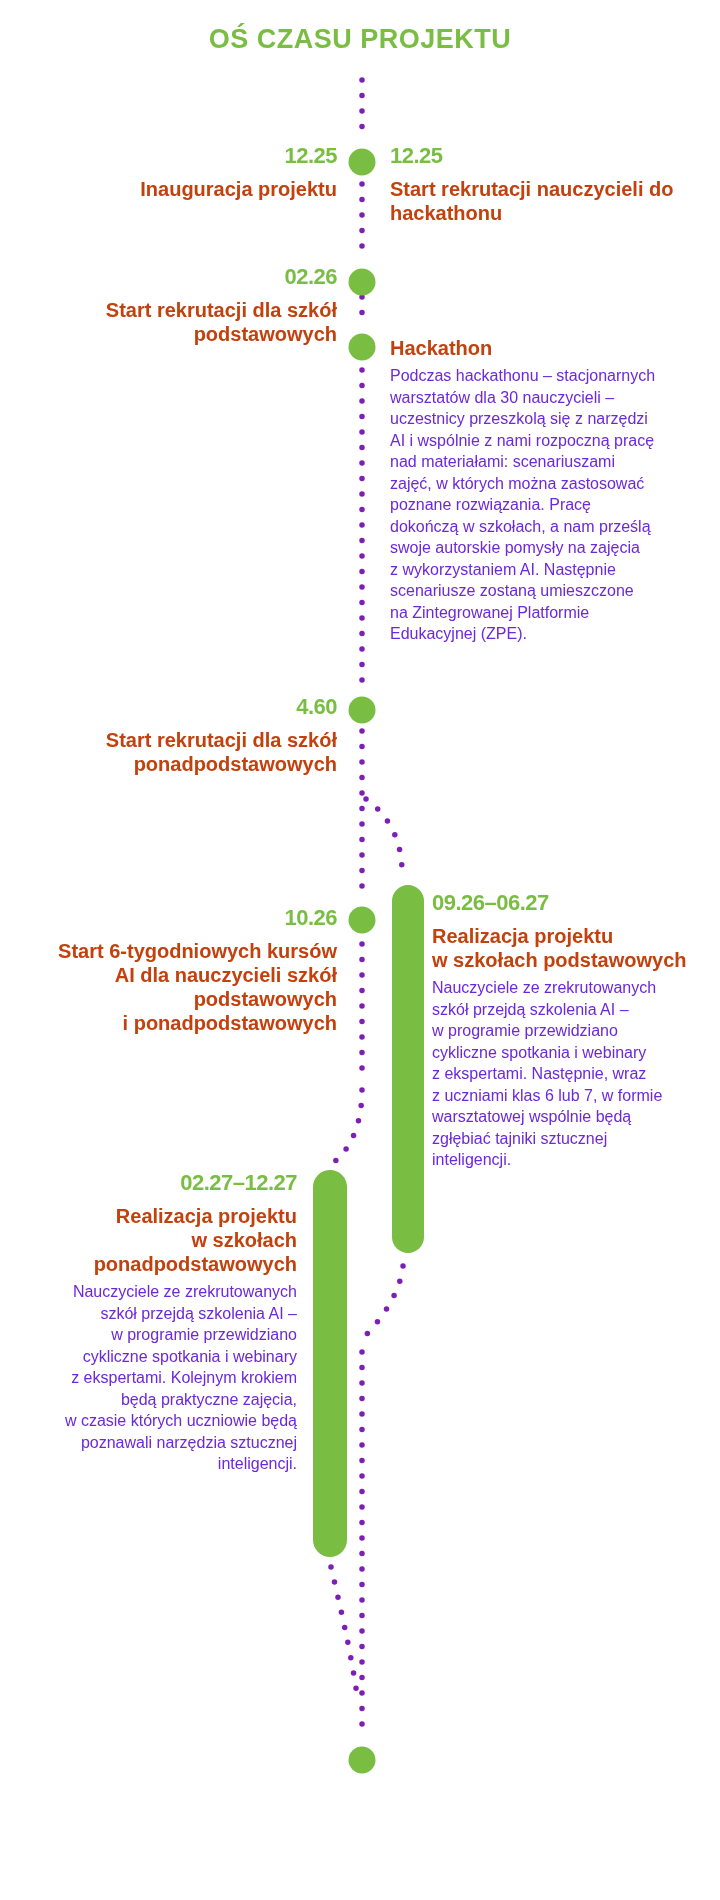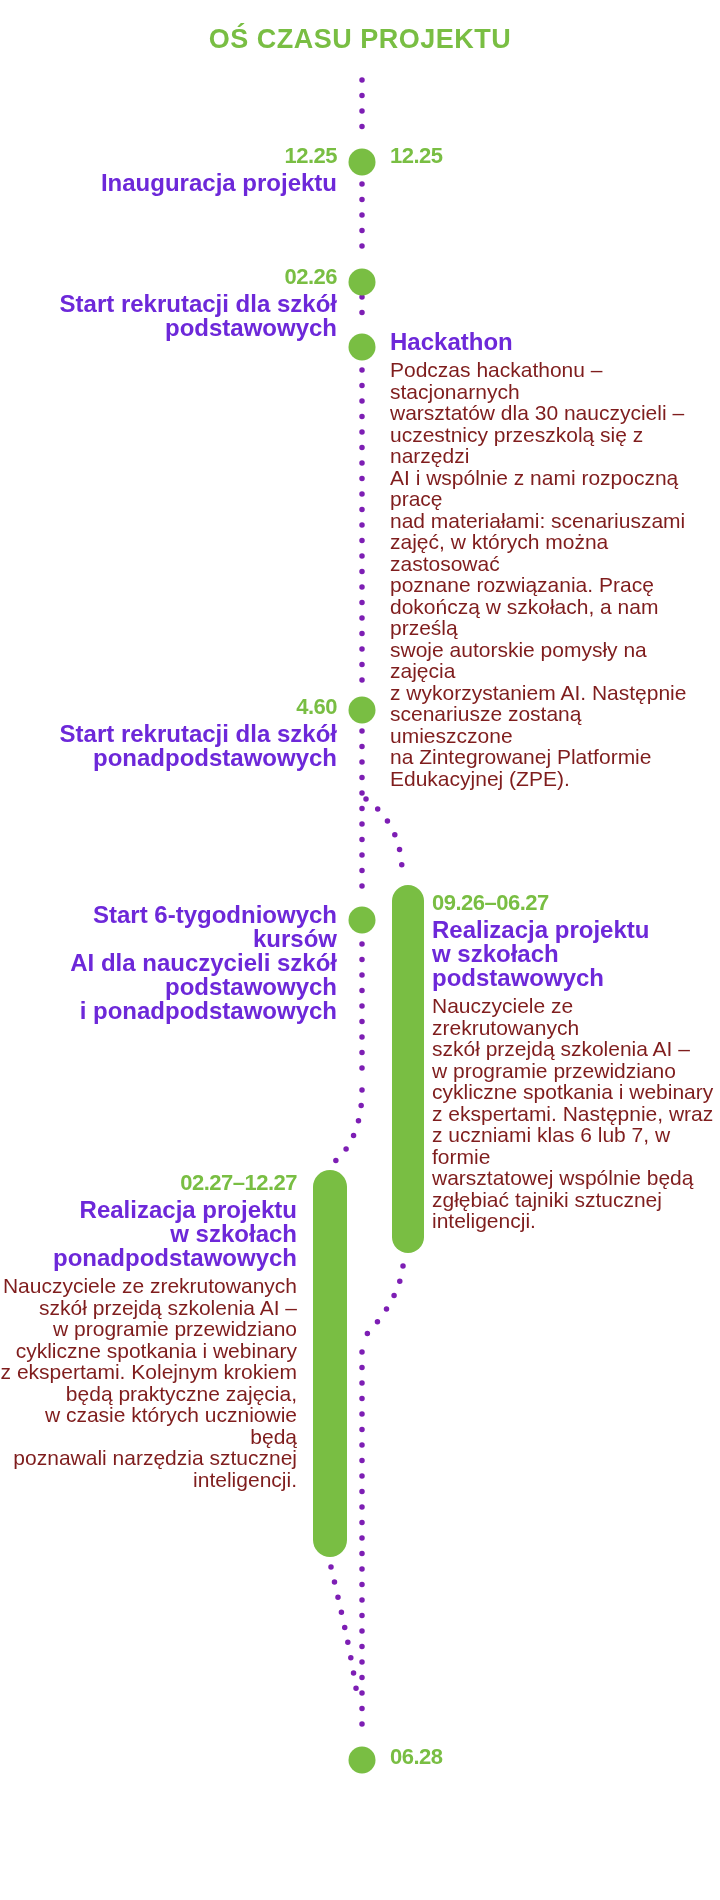--- a/index.html
+++ b/index.html
@@ -11,22 +11,22 @@
   .dotted{stroke:#7D1EB4;stroke-width:5.5;fill:none;stroke-dasharray:0 15.5;stroke-linecap:round;}
   .greenfill{fill:#79BE43;}
   .title{
     position:absolute;top:24px;left:0;width:720px;text-align:center;
     color:#79BE43;font-size:27px;font-weight:700;letter-spacing:.5px;
   }
   .entry{position:absolute;}
   .entry.left{text-align:right;}
   .entry.right{text-align:left;}
   .entry-date{font-size:22px;font-weight:700;color:#79BE43;line-height:30px;letter-spacing:-0.5px;}
-  .entry-label{font-size:24px;font-weight:700;color:#6d28d9;line-height:24px;white-space:pre-line;}
-  .entry-body{margin-top:5px;font-size:21px;font-weight:400;color:#7f1d1d;line-height:21.5px;white-space:pre-line;}
+  .entry-label{margin-top:6px;font-size:20px;font-weight:700;color:#c2410c;line-height:24px;white-space:pre-line;}
+  .entry-body{margin-top:5px;font-size:16px;font-weight:400;color:#6d28d9;line-height:21.5px;white-space:pre-line;}
   #e0{top:141px;right:383px;width:330px;}
   #e1{top:141px;left:390px;width:330px;}
   #e2{top:262px;right:383px;width:330px;}
   #e3{top:330px;left:390px;width:315px;}
   #e4{top:692px;right:383px;width:330px;}
   #e5{top:903px;right:383px;width:330px;}
   #e6{top:888px;left:432px;width:285px;}
   #e7{top:1168px;right:423px;width:300px;}
   #e8{top:1742px;left:390px;width:315px;}
 </style>
@@ -62,20 +62,22 @@
 
   <div class="title">OŚ CZASU PROJEKTU</div>
 
   <div class="entry left" id="e0">
     <div class="entry-date">12.25</div>
     <div class="entry-label">Inauguracja projektu</div>
   </div>
 
   <div class="entry right" id="e1">
     <div class="entry-date">12.25</div>
+    <div class="entry-label">Start rekrutacji nauczycieli do
+hackathonu</div>
   </div>
 
   <div class="entry left" id="e2">
     <div class="entry-date">02.26</div>
     <div class="entry-label">Start rekrutacji dla szkół
 podstawowych</div>
   </div>
 
   <div class="entry right" id="e3">
     <div class="entry-label">Hackathon</div>
@@ -94,20 +96,21 @@
 Edukacyjnej (ZPE).</div>
   </div>
 
   <div class="entry left" id="e4">
     <div class="entry-date">4.60</div>
     <div class="entry-label">Start rekrutacji dla szkół
 ponadpodstawowych</div>
   </div>
 
   <div class="entry left" id="e5">
+    <div class="entry-date">10.26</div>
     <div class="entry-label">Start 6-tygodniowych kursów
 AI dla nauczycieli szkół
 podstawowych
 i ponadpodstawowych</div>
   </div>
 
   <div class="entry right" id="e6">
     <div class="entry-date">09.26–06.27</div>
     <div class="entry-label">Realizacja projektu
 w szkołach podstawowych</div>
@@ -132,16 +135,15 @@
 w programie przewidziano
 cykliczne spotkania i webinary
 z ekspertami. Kolejnym krokiem
 będą praktyczne zajęcia,
 w czasie których uczniowie będą
 poznawali narzędzia sztucznej
 inteligencji.</div>
   </div>
 
   <div class="entry right" id="e8">
-    <div class="entry-date">06.28</div>
   </div>
 
 </div>
 
 </body></html>

